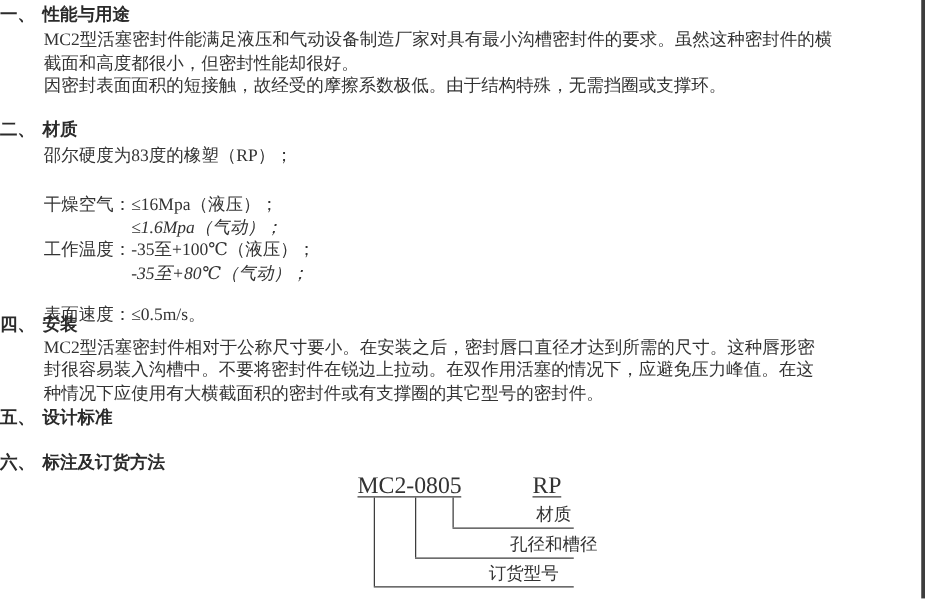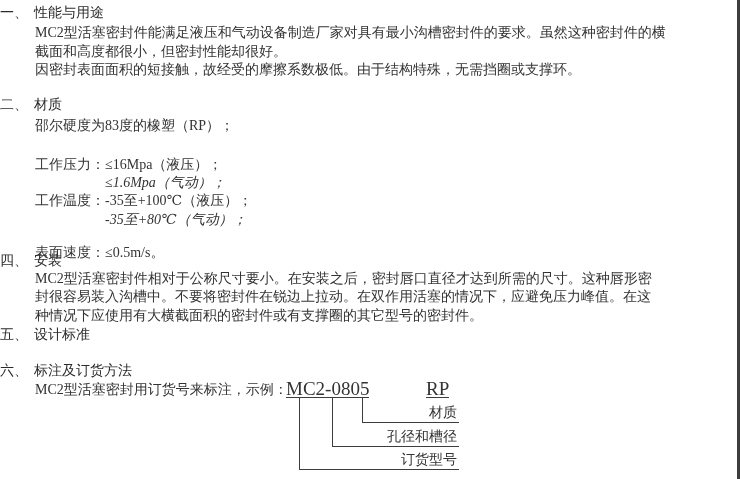--- a/index.html
+++ b/index.html
@@ -13,21 +13,21 @@
     overflow: hidden;
   }
   .line {
     position: absolute;
     left: 35px;
     height: 18px;
     line-height: 18px;
     font-size: 14px;
     white-space: nowrap;
   }
-  .heading { left: 0; font-weight: normal; color: #2b2b2b; }
+  .heading { left: 0; font-weight: bold; color: #2b2b2b; }
   .heading .num { margin-right: 6px; }
   .indent2 { left: 105px; font-style: italic; }
 
   .right-border {
     position: absolute;
     left: 737px; top: 0;
     width: 3px; height: 479px;
     background: #3d3d3d;
   }
 
@@ -56,61 +56,60 @@
 
   .diag-label {
     position: absolute;
     font-size: 14px;
     height: 17px;
     line-height: 17px;
     text-align: right;
     white-space: nowrap;
   }
   .lbl-material    { left: 362px; top: 404px; width: 95px; }
-  .lbl-bore-groove { left: 332px; top: 428px; width: 125px; }
-  .lbl-order-model { left: 299px; top: 451px; width: 158px; }
+  .lbl-bore-groove { left: 332px; top: 428px; width: 125px; padding-left: 21px; }
+  .lbl-order-model { left: 289px; top: 451px; width: 158px; }
 </style>
 </head>
 <body>
 
 <div class="page">
 
   <div class="line heading" style="top:4px">
     <span class="num">一、</span><span>性能与用途</span>
   </div>
   <div class="line" style="top:24px">MC2型活塞密封件能满足液压和气动设备制造厂家对具有最小沟槽密封件的要求。虽然这种密封件的横</div>
   <div class="line" style="top:43px">截面和高度都很小，但密封性能却很好。</div>
   <div class="line" style="top:61px">因密封表面面积的短接触，故经受的摩擦系数极低。由于结构特殊，无需挡圈或支撑环。</div>
 
   <div class="line heading" style="top:96px">
     <span class="num">二、</span><span>材质</span>
   </div>
   <div class="line" style="top:117px">邵尔硬度为83度的橡塑（RP）；</div>
 
-  <div class="line" style="top:156px">工作压力：≤16Mpa（液压）；</div>
+  <div class="line" style="top:156px">干燥空气：≤16Mpa（液压）；</div>
   <div class="line indent2" style="top:174px">≤1.6Mpa（气动）；</div>
   <div class="line" style="top:192px">工作温度：-35至+100℃（液压）；</div>
   <div class="line indent2" style="top:211px">-35至+80℃（气动）；</div>
   <div class="line" style="top:244px">表面速度：≤0.5m/s。</div>
 
   <div class="line heading" style="top:252px">
     <span class="num">四、</span><span>安装</span>
   </div>
   <div class="line" style="top:270px">MC2型活塞密封件相对于公称尺寸要小。在安装之后，密封唇口直径才达到所需的尺寸。这种唇形密</div>
   <div class="line" style="top:288px">封很容易装入沟槽中。不要将密封件在锐边上拉动。在双作用活塞的情况下，应避免压力峰值。在这</div>
   <div class="line heading" style="top:326px">
     <span class="num">五、</span><span>设计标准</span>
   </div>
 
   <div class="line" style="top:307px">种情况下应使用有大横截面积的密封件或有支撑圈的其它型号的密封件。</div>
 
   <div class="line heading" style="top:362px">
     <span class="num">六、</span><span>标注及订货方法</span>
   </div>
-  <div class="line" style="top:381px">MC2型活塞密封用订货号来标注，示例：</div>
 
   <span class="ex ex-code">MC2-0805</span>
   <span class="ex ex-mat">RP</span>
 
   <div class="vline v1"></div>
   <div class="vline v2"></div>
   <div class="vline v3"></div>
   <div class="hline h1"></div>
   <div class="hline h2"></div>
   <div class="hline h3"></div>

